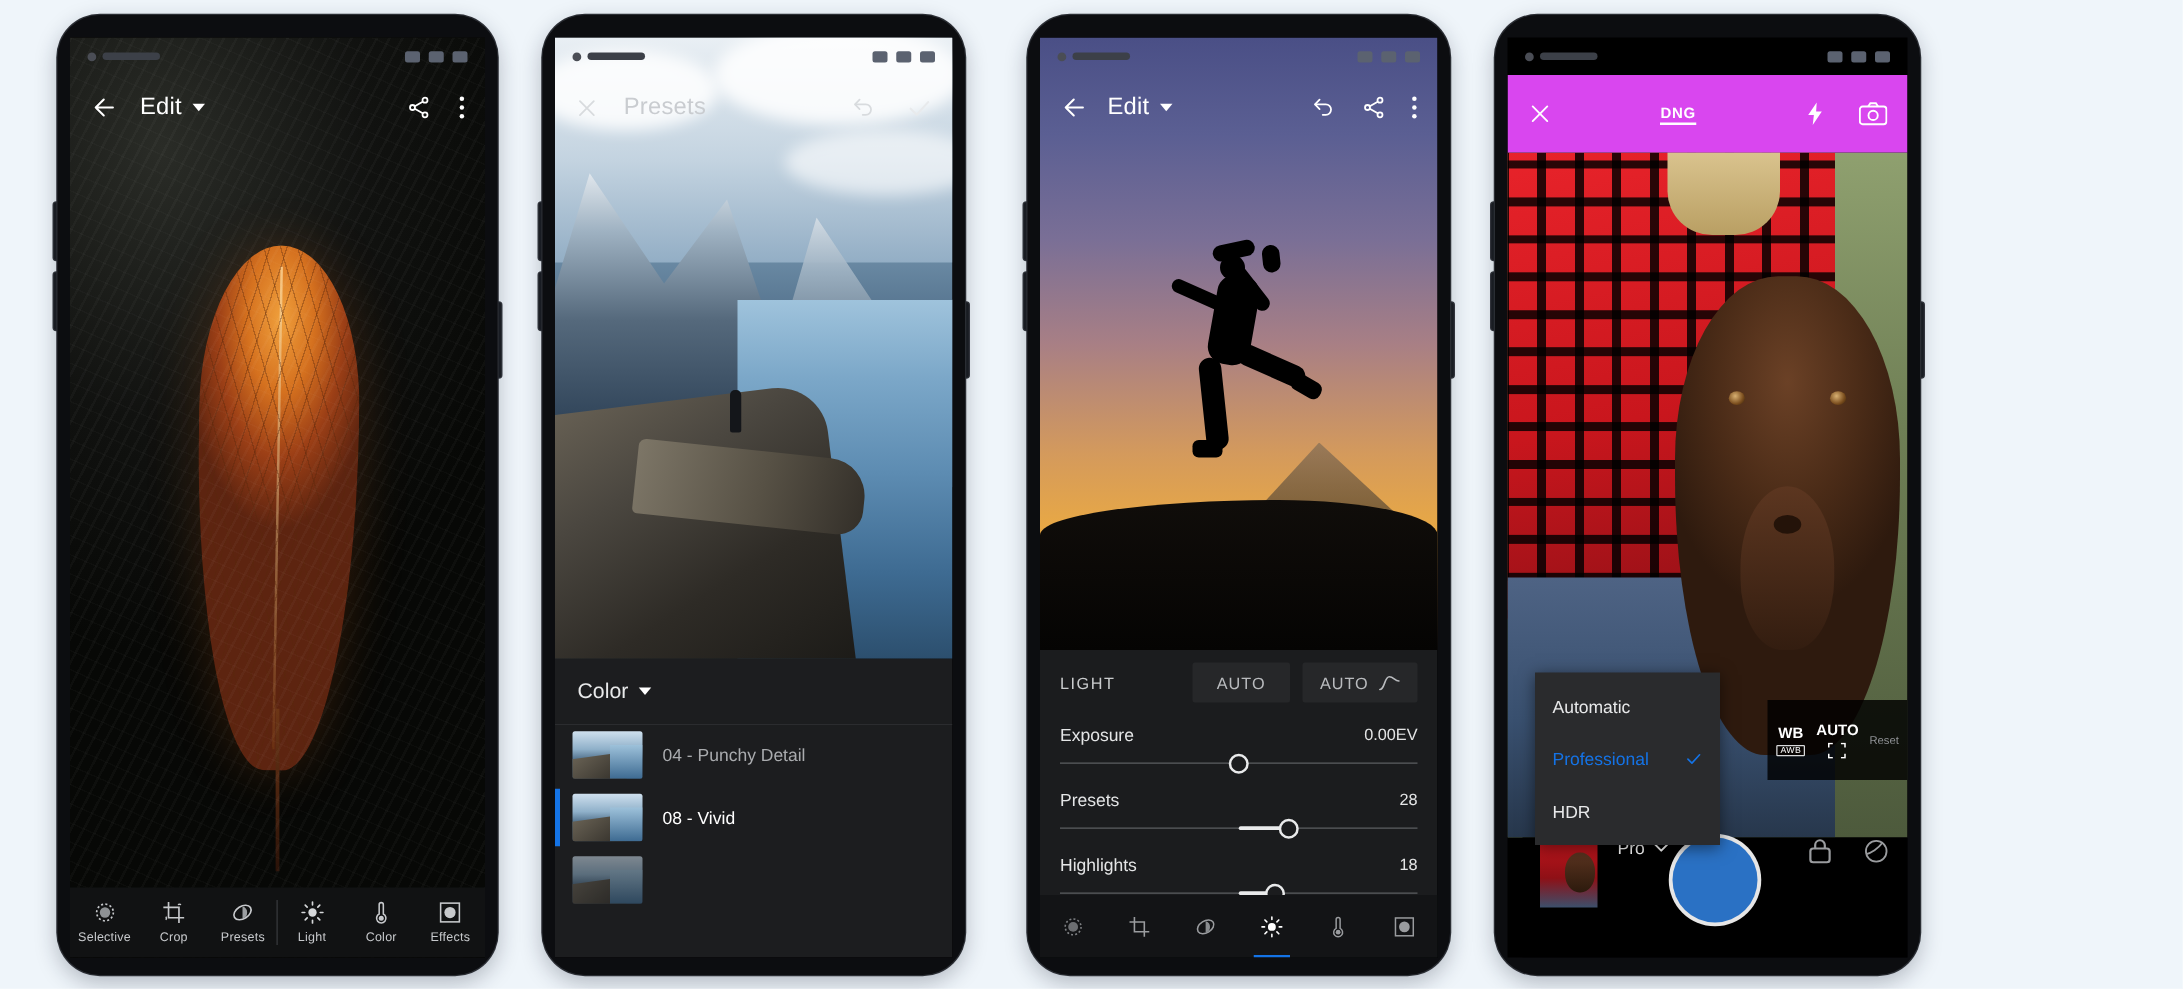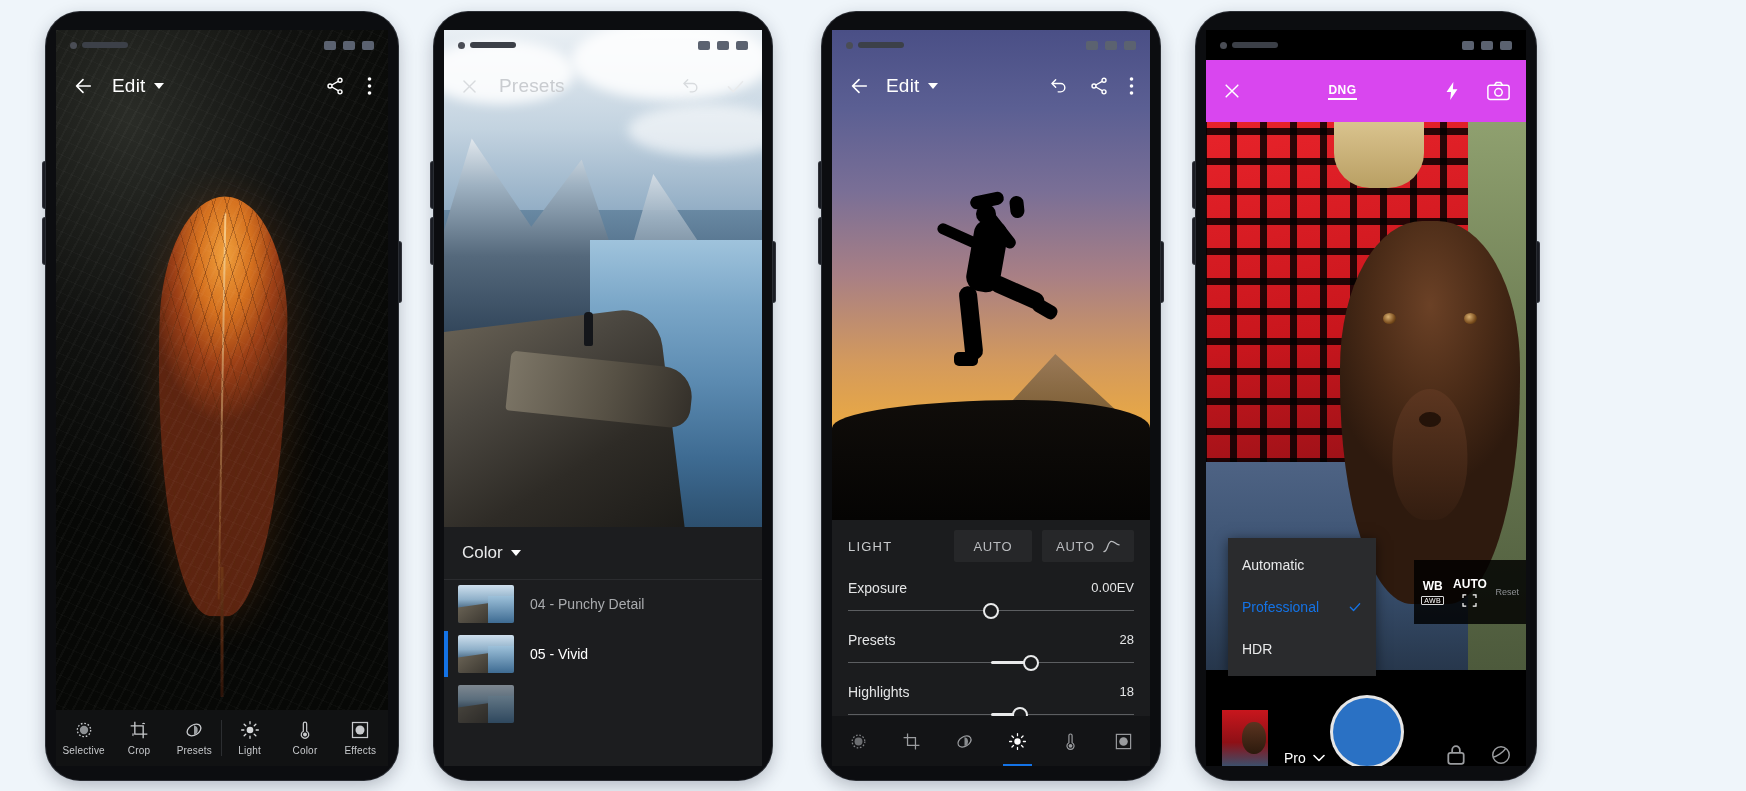--- a/index.html
+++ b/index.html
@@ -274,22 +274,22 @@
   .cam-dropdown .opt .ck { margin-left: auto; color: #1473e6; font-size: 14px; }
   .cam-rightbar {
     position: absolute; right: 0; top: 530px; width: 112px; height: 64px;
     background: rgba(0,0,0,.82); display: flex; align-items: center; z-index: 11;
   }
   .crb { flex: 1; display: flex; flex-direction: column; align-items: center; gap: 3px; color: #fff; }
   .crb .t1 { font-size: 12px; font-weight: 700; }
   .crb .t2 { font-size: 7px; letter-spacing: .3px; border: 1px solid #d8d9da; padding: 0 2px; border-radius: 1px; }
   .crb .t3 { font-size: 9px; color: #8e9094; }
   .cam-bottom {
-    position: absolute; left: 2px; right: 0; bottom: 0; height: 96px;
-    background: #000; display: flex; align-items: flex-end; padding: 0 14px; z-index: 10;
+    position: absolute; left: 12px; right: 0; bottom: 0; height: 96px;
+    background: #000; display: flex; align-items: flex-start; padding: 0 14px; z-index: 10;
   }
   .cam-thumb {
     width: 46px; height: 56px; overflow: hidden; flex: none; position: relative;
     background: linear-gradient(180deg,#c8161d 0%, #8e1016 58%, #3c4f6b 100%);
   }
   .cam-thumb::after {
     content: ""; position: absolute; right: 2px; top: 22%; width: 52%; height: 56%;
     border-radius: 48%; background: linear-gradient(180deg,#5b3420,#2c1a0d);
   }
   .cam-mode { color: #fff; font-size: 14px; margin-left: 16px; display: flex; align-items: center; gap: 7px; }
@@ -478,21 +478,21 @@
             <span class="caret"></span>
           </div>
           <div class="preset-row">
             <span class="bar"></span>
             <span class="thumb"></span>
             <span class="name">04 - Punchy Detail</span>
           </div>
           <div class="preset-row sel">
             <span class="bar"></span>
             <span class="thumb"></span>
-            <span class="name">05 - Vivid</span>
+            <span class="name">08 - Vivid</span>
           </div>
           <div class="preset-row" style="opacity:.55">
             <span class="bar"></span>
             <span class="thumb"></span>
           </div>
         </div>
       </div>
     </div>
   </div>
 

